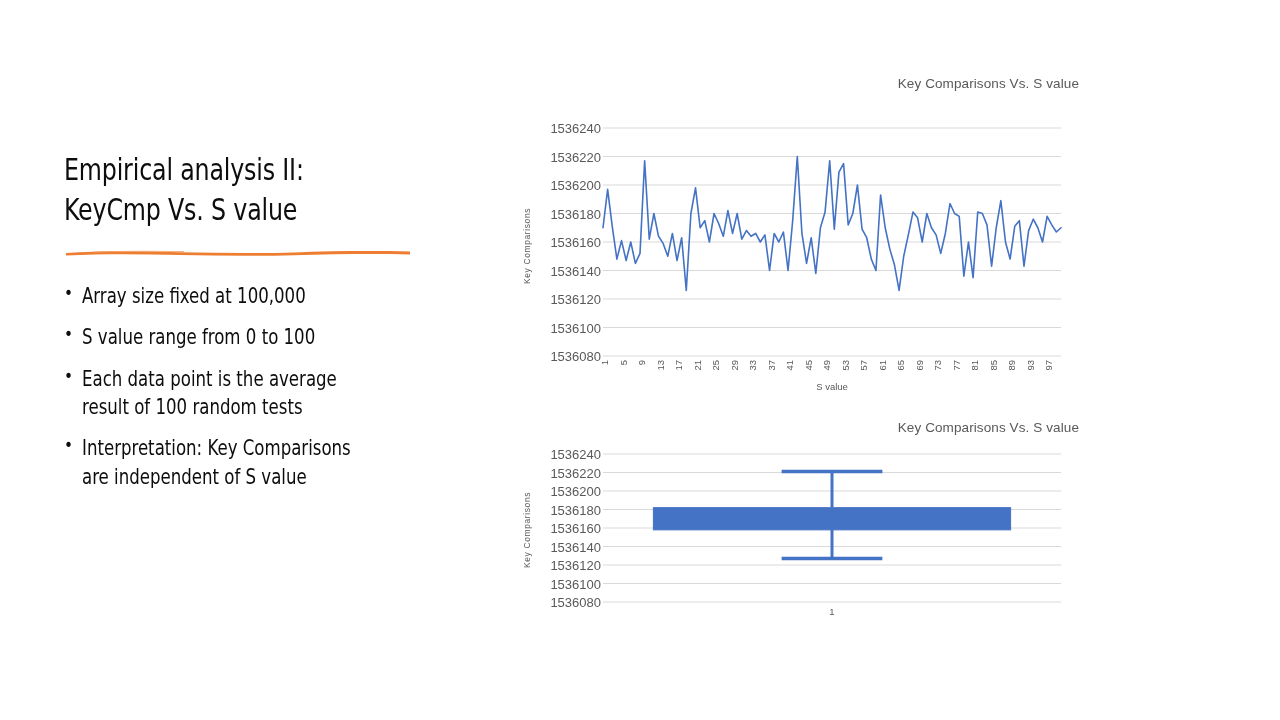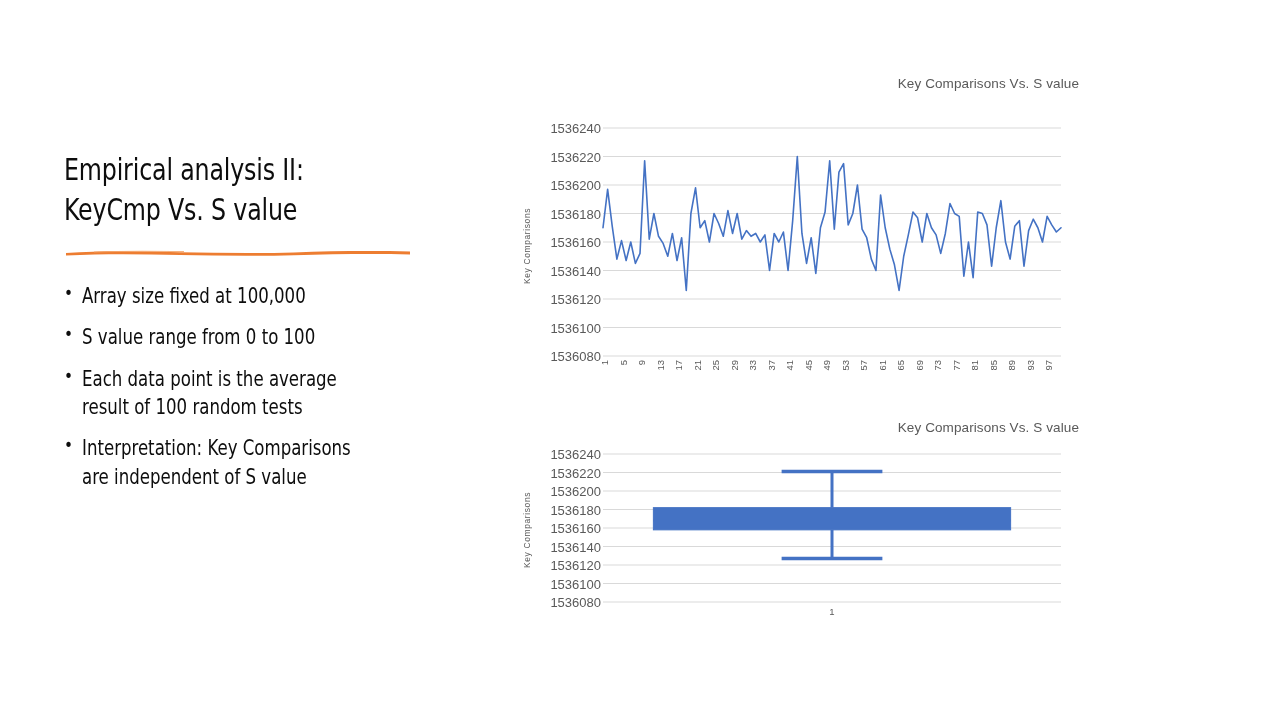--- a/index.html
+++ b/index.html
@@ -229,20 +229,21 @@
         <div class="x-tick-rot" style="left: 310.586px;">69</div>
         <div class="x-tick-rot" style="left: 329.091px;">73</div>
         <div class="x-tick-rot" style="left: 347.596px;">77</div>
         <div class="x-tick-rot" style="left: 366.101px;">81</div>
         <div class="x-tick-rot" style="left: 384.606px;">85</div>
         <div class="x-tick-rot" style="left: 403.111px;">89</div>
         <div class="x-tick-rot" style="left: 421.616px;">93</div>
         <div class="x-tick-rot" style="left: 440.121px;">97</div>
       </div>
 
+    <div class="x-axis-title" style="left:84px; top:305px; width:458px;">S value</div>
   </div>
 </div>
 
 <div class="chart-block" id="chart2" style="left:519px; top:420px; width:560px; height:240px;">
 
   <div class="chart-title">Key Comparisons Vs. S value</div>
 
   <div class="chart-body" style="position:absolute; left:0; top:0; width:560px; height:240px;">
 
     <div class="y-axis-title" id="c2-ytitle" style="left:3px; top:55px; height:110px;">Key Comparisons</div>

